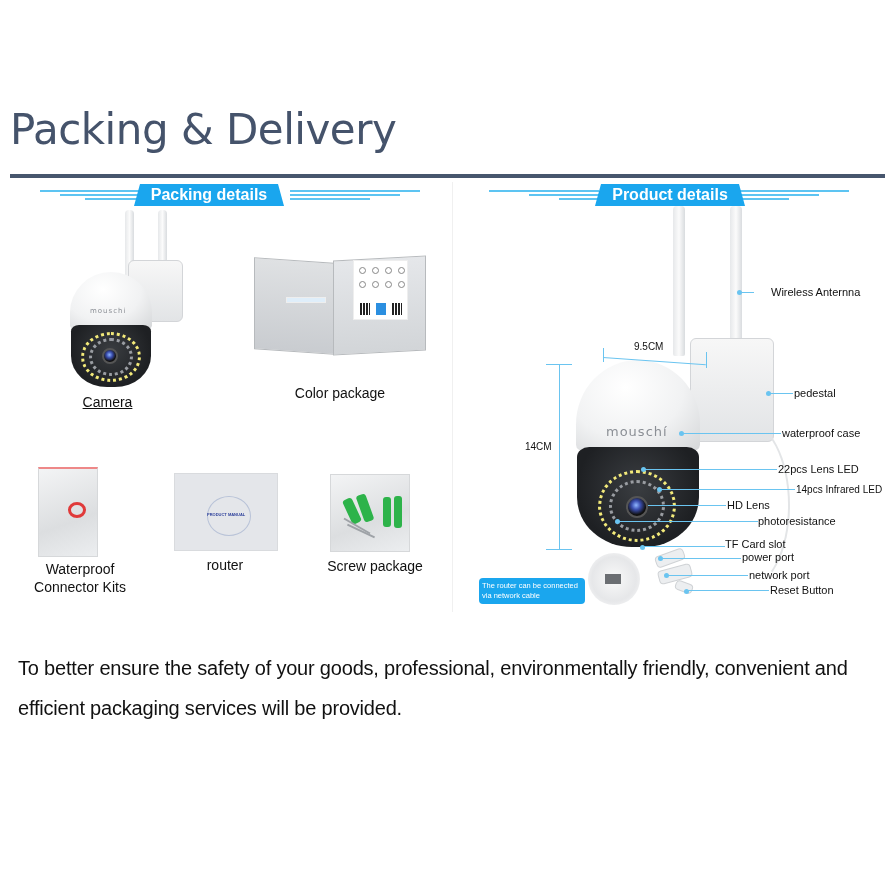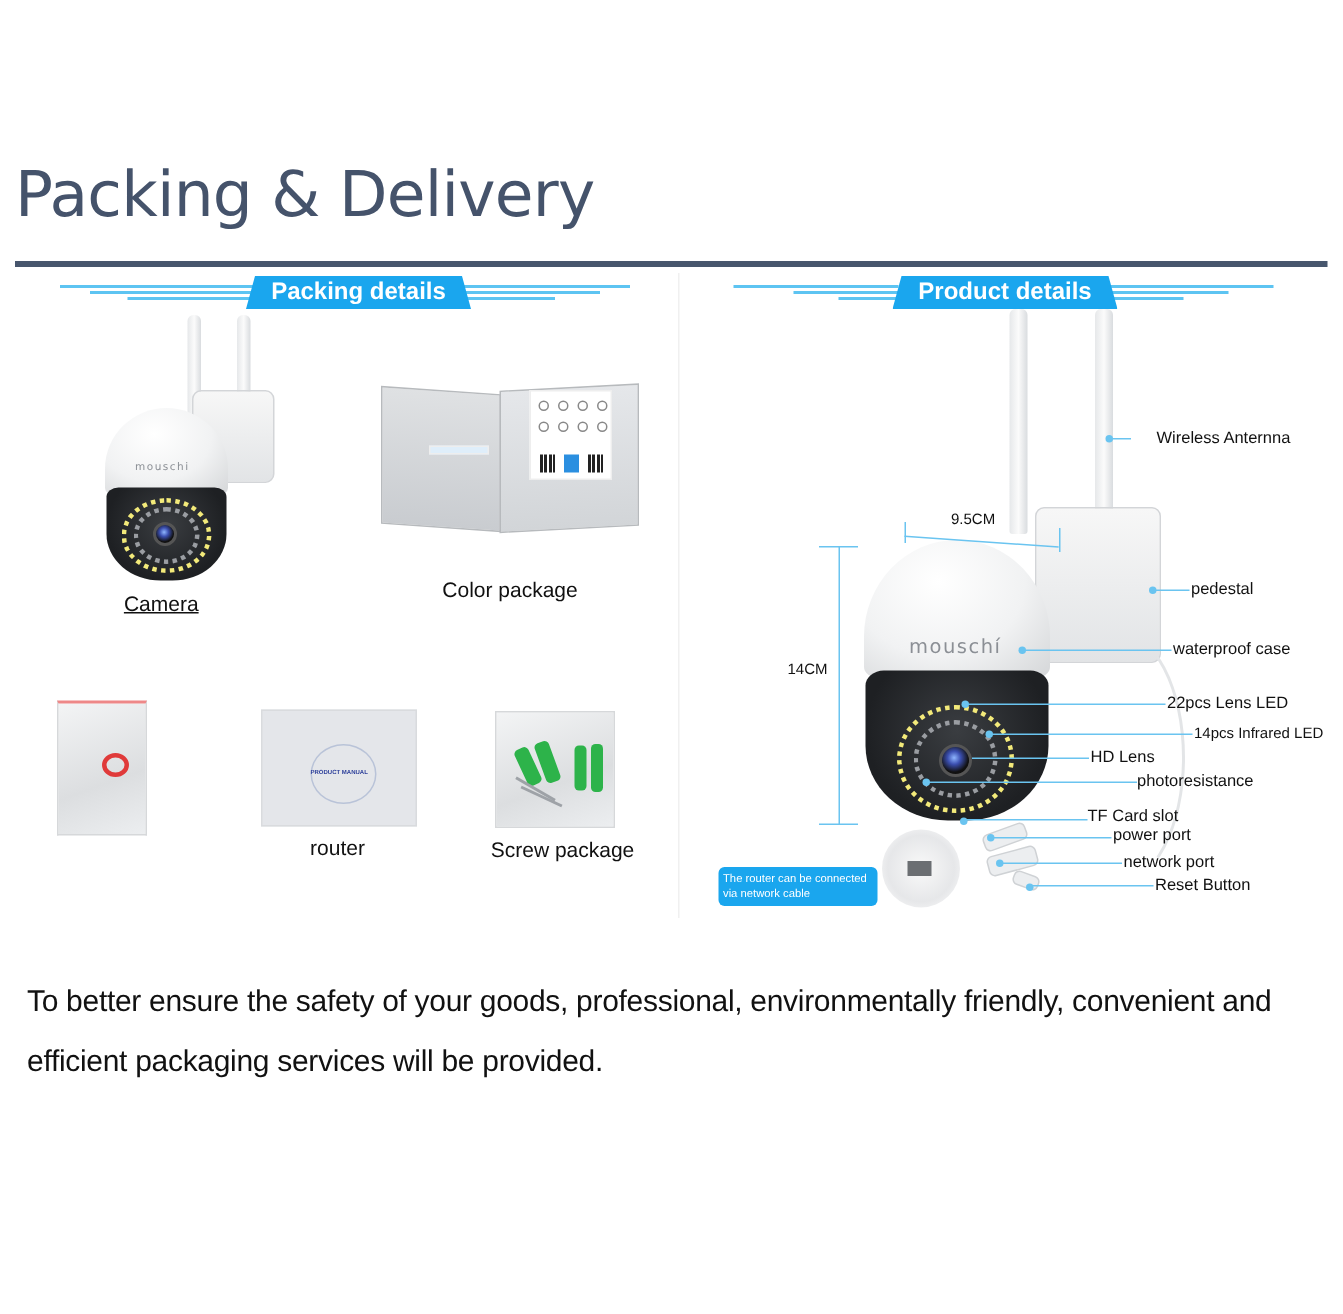--- a/index.html
+++ b/index.html
@@ -94,21 +94,21 @@
 <div class="panel panel-left">
   <div class="banner" style="left:30px;width:380px;">
     <div class="lines">
       <div class="line" style="left:0;width:130px;top:6px;"></div>
       <div class="line" style="left:20px;width:110px;top:10px;"></div>
       <div class="line" style="left:45px;width:85px;top:14px;"></div>
       <div class="line" style="left:250px;width:130px;top:6px;"></div>
       <div class="line" style="left:250px;width:110px;top:10px;"></div>
       <div class="line" style="left:250px;width:80px;top:14px;"></div>
     </div>
-    <div class="tab" style="left:124px;width:150px;">Packing details</div>
+    <div class="tab" style="left:94px;width:150px;">Packing details</div>
   </div>
 
   <div class="cam" style="left:55px;top:30px;width:130px;height:175px;">
     <div class="antenna" style="left:60px;top:0;height:68px;"></div>
     <div class="antenna" style="left:93px;top:0;height:90px;"></div>
     <div class="bracket" style="left:63px;top:50px;width:55px;height:62px;"></div>
     <div class="dome-top" style="left:5px;top:62px;width:82px;height:58px;"></div>
     <div class="brand" style="left:25px;top:97px;font-size:7px;">mouschi</div>
     <div class="dome-bot" style="left:6px;top:115px;width:80px;height:62px;"></div>
     <div class="led-ring" style="left:16px;top:122px;width:60px;height:50px;"></div>
@@ -133,20 +133,24 @@
       <div class="qr" style="left:22px;top:42px;background:#2b8fe0;"></div>
       <div class="qr" style="left:38px;top:42px;"></div>
     </div>
     <div class="box-label" style="left:276px;top:117px;width:40px;height:6px;background:#dfeefa;"></div>
   </div>
   <div class="caption" style="left:270px;top:205px;width:120px;">Color package</div>
 
   <div>
     <div class="bag" style="left:28px;top:287px;width:60px;height:90px;border-top:2px solid #e88;"></div>
     <div class="ring" style="left:58px;top:322px;width:18px;height:16px;"></div>
+  </div>
+  <div class="caption" style="left:15px;top:380px;width:110px;line-height:18px;">
+    <div>Waterproof</div>
+    <div>Connector Kits</div>
   </div>
 
   <div>
     <div class="manual" style="left:164px;top:293px;width:104px;height:78px;">
       <div class="manual-circle" style="left:32px;top:22px;width:44px;height:40px;"></div>
       <div class="manual-txt" style="left:32px;top:38px;">PRODUCT MANUAL</div>
     </div>
   </div>
   <div class="caption" style="left:180px;top:377px;width:70px;">router</div>
 

